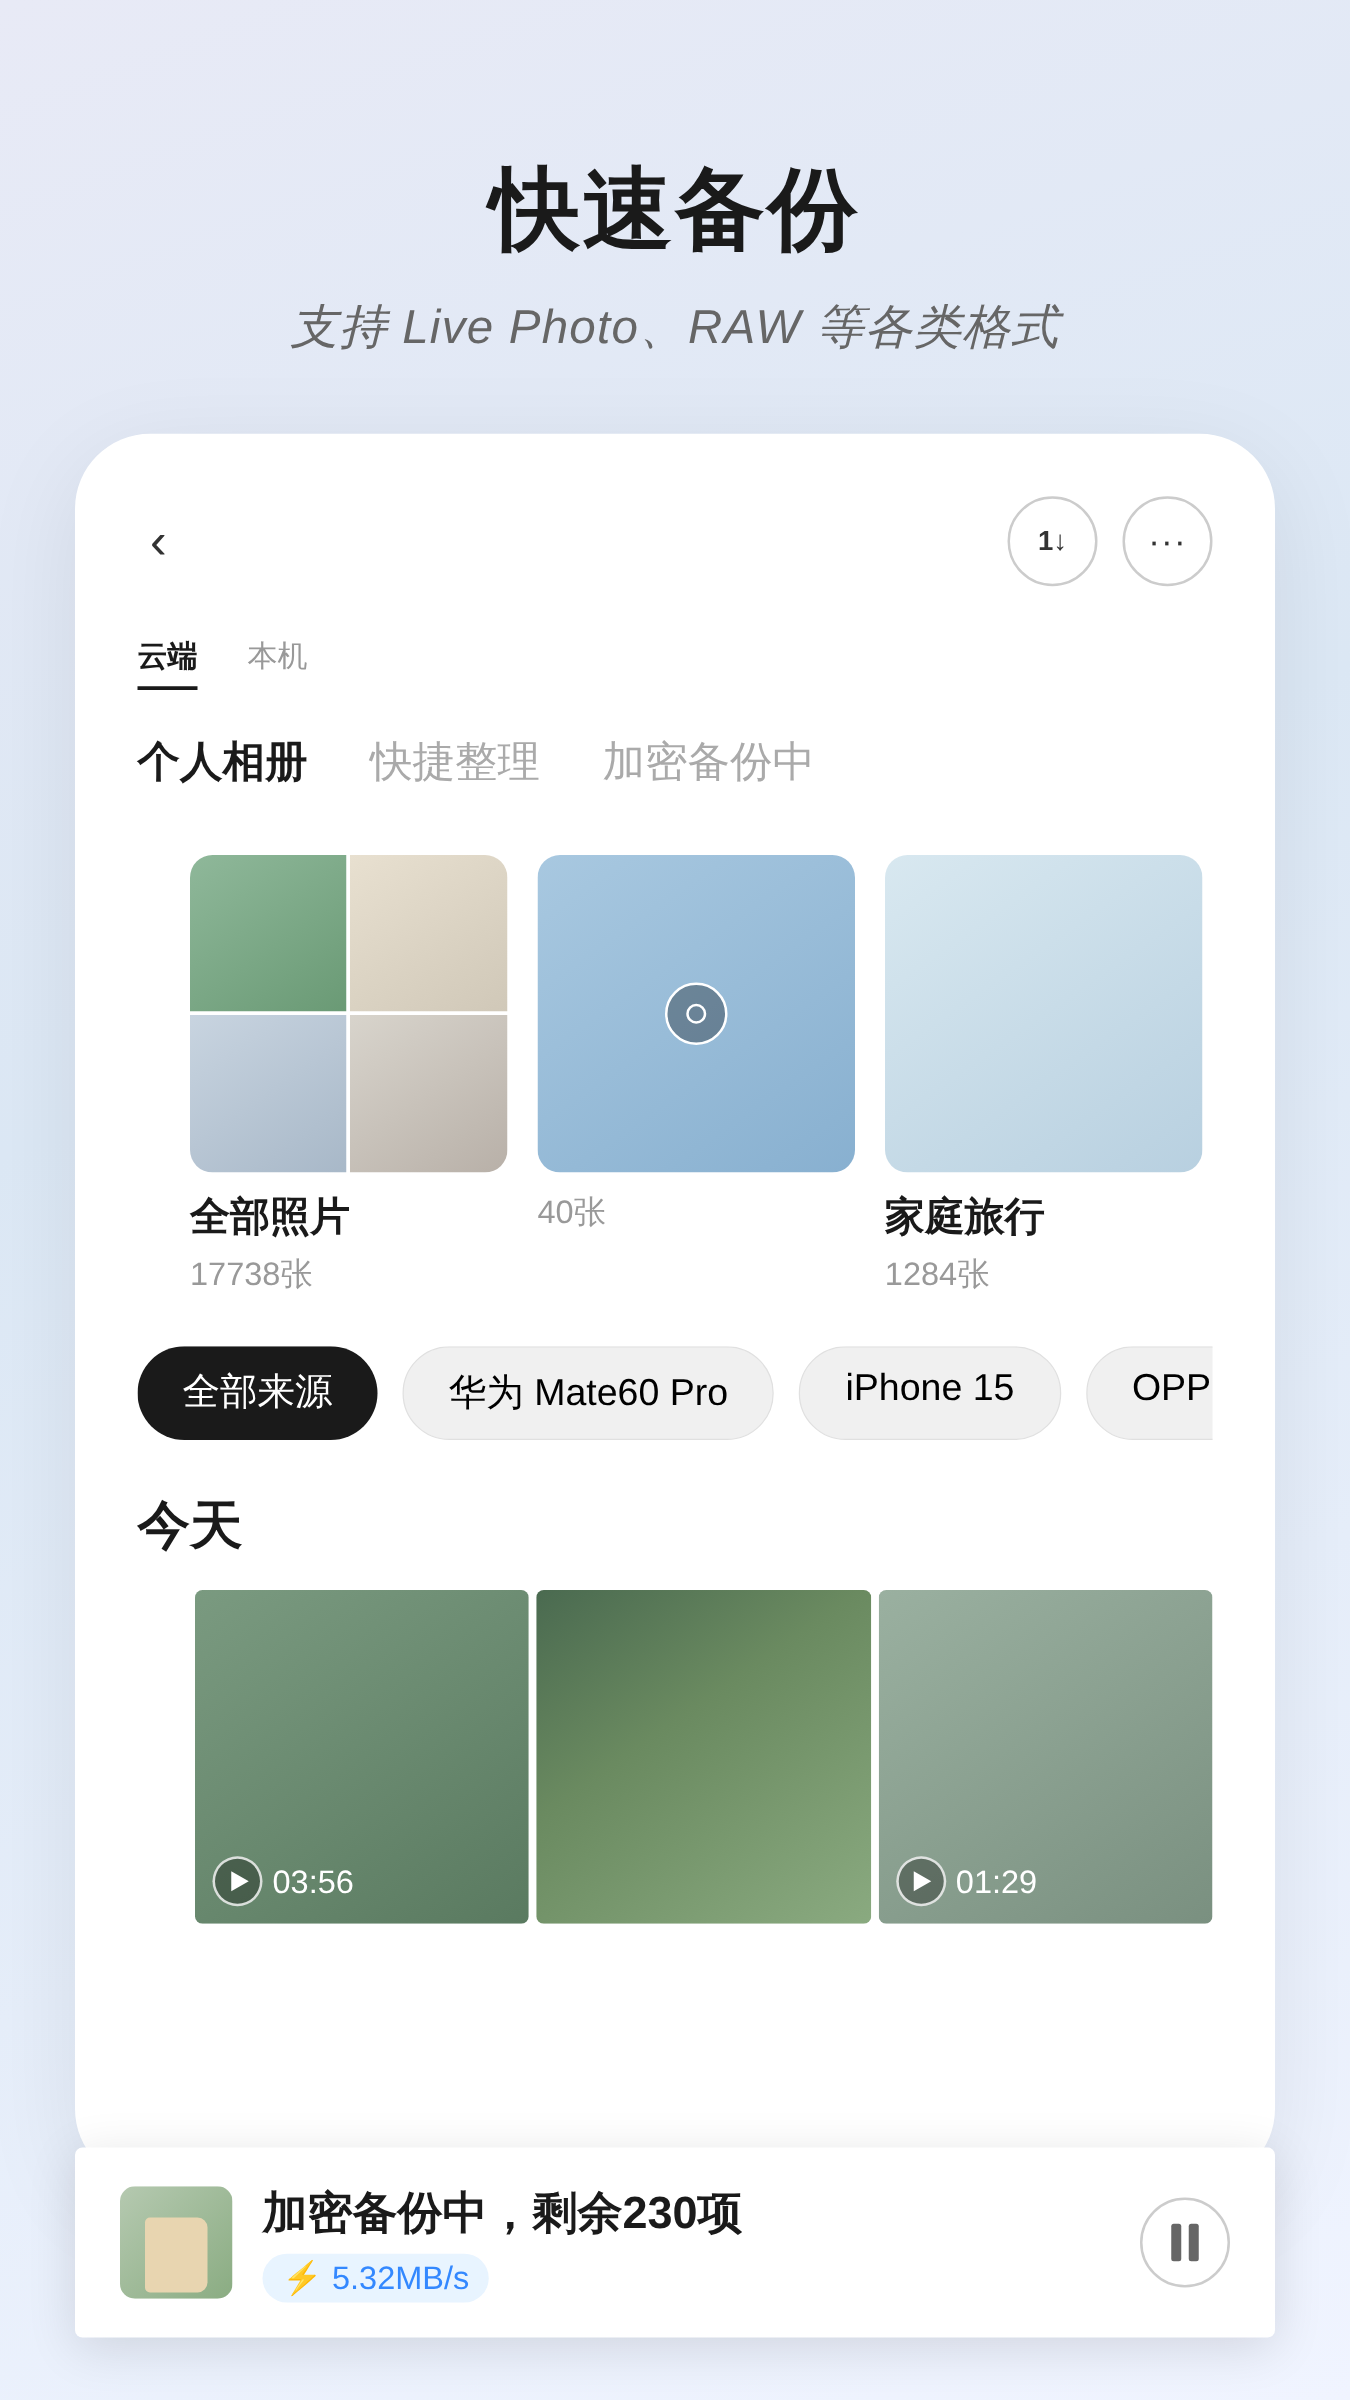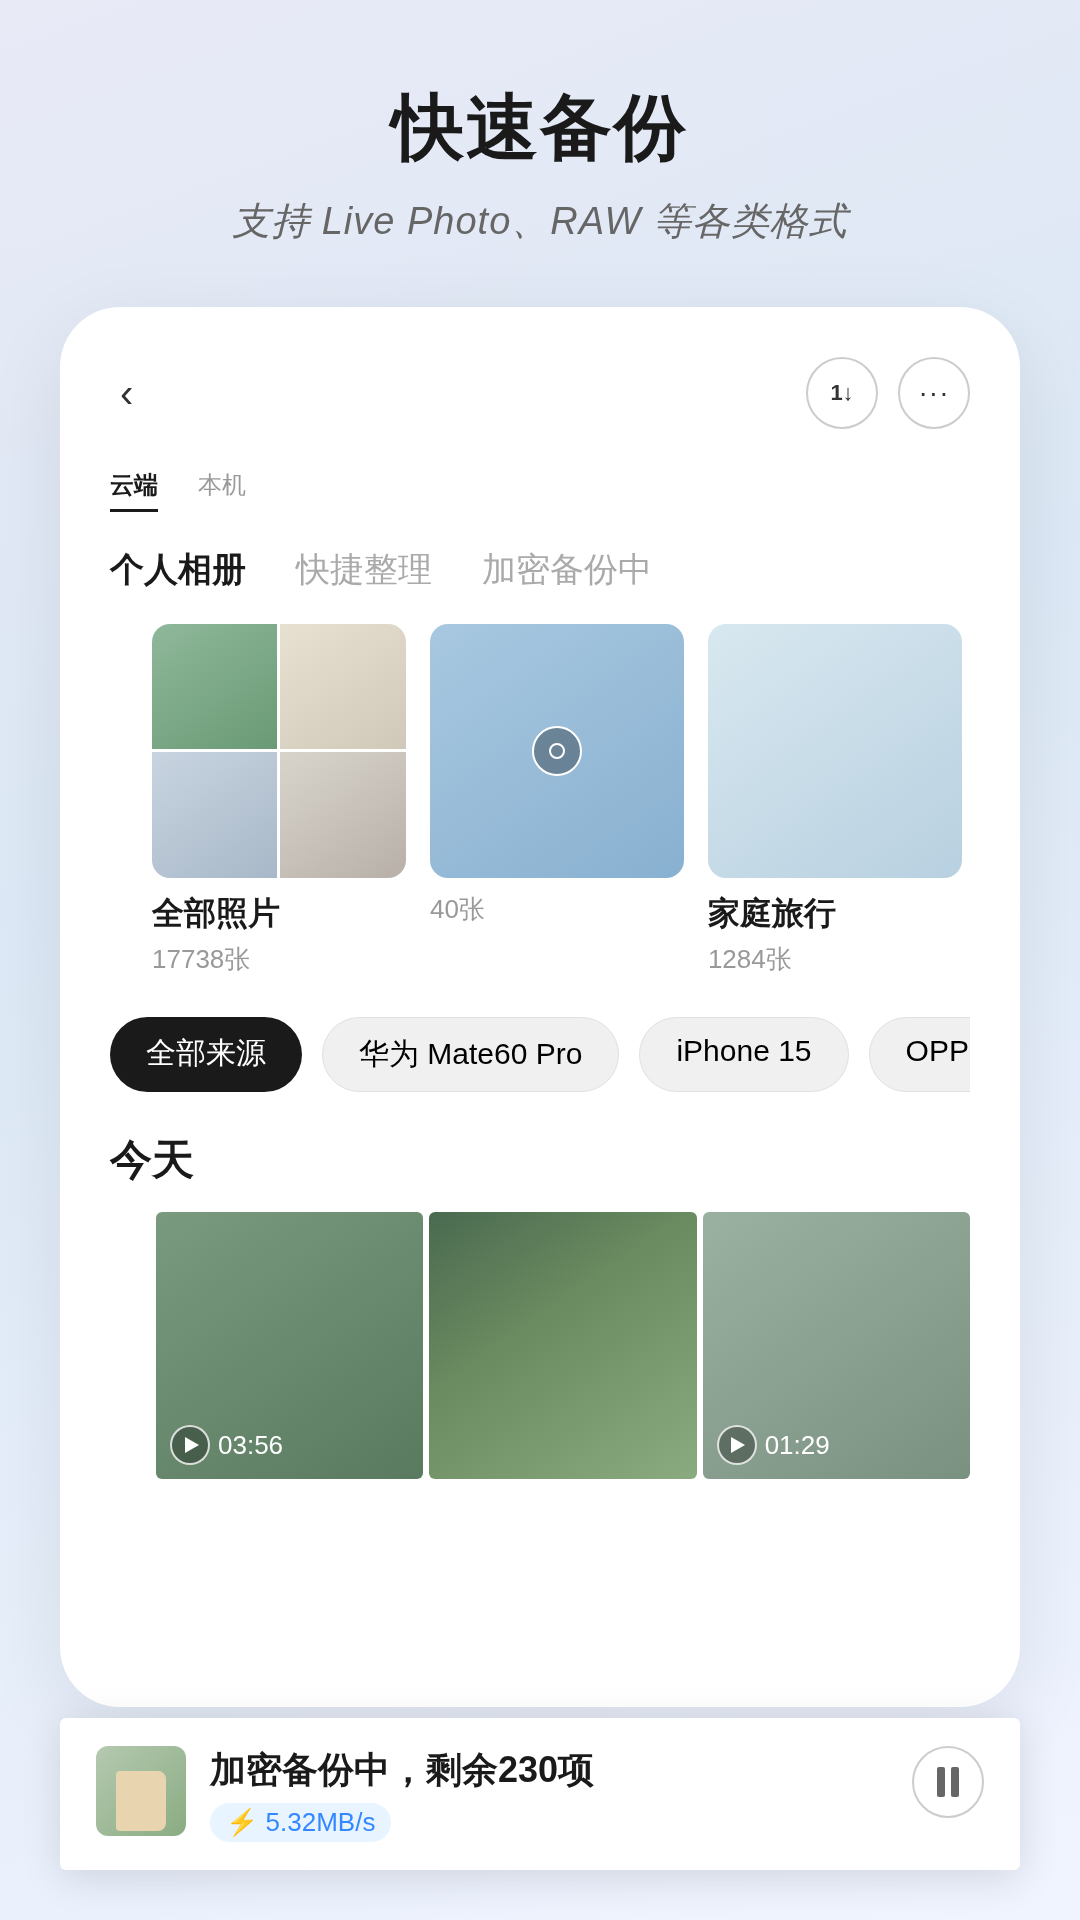--- a/index.html
+++ b/index.html
@@ -10,20 +10,21 @@
       font-family: -apple-system, 'PingFang SC', 'Helvetica Neue', sans-serif;
       background: linear-gradient(160deg, #e8eaf6 0%, #dce8f5 40%, #f0f4ff 100%);
       position: relative;
       overflow-x: hidden;
     }
 
     
     .page-header {
       text-align: center;
       padding: 80px 33px 40px;
+      margin-top: 40px;
     }
     .page-title {
       font-size: 72px;
       font-weight: 700;
       color: #1a1a1a;
       letter-spacing: 2px;
       margin-bottom: 20px;
     }
     .page-subtitle {
       font-size: 38px;
@@ -92,21 +93,21 @@
     .main-tab.active {
       color: #1a1a1a;
       font-weight: 600;
       border-bottom: 3px solid #1a1a1a;
     }
 
     
     .sub-tabs {
       display: flex;
       gap: 50px;
-      margin-bottom: 31px;
+      margin-bottom: 51px;
     }
     .sub-tab {
       font-size: 34px;
       color: #aaa;
       cursor: pointer;
     }
     .sub-tab.active {
       color: #1a1a1a;
       font-weight: 600;
     }
@@ -262,20 +263,21 @@
     
     .backup-bar {
       position: fixed;
       bottom: 50px;
       left: 60px;
       right: 60px;
       background: #fff;
       border-radius: 6px;
       padding: 28px 36px;
       display: flex;
+      align-items: center;
       gap: 24px;
       box-shadow: 0 8px 40px rgba(0,0,0,0.12);
     }
     .backup-thumb {
       width: 90px;
       height: 90px;
       border-radius: 12px;
       background: #c8d8c0;
       overflow: hidden;
       flex-shrink: 0;

